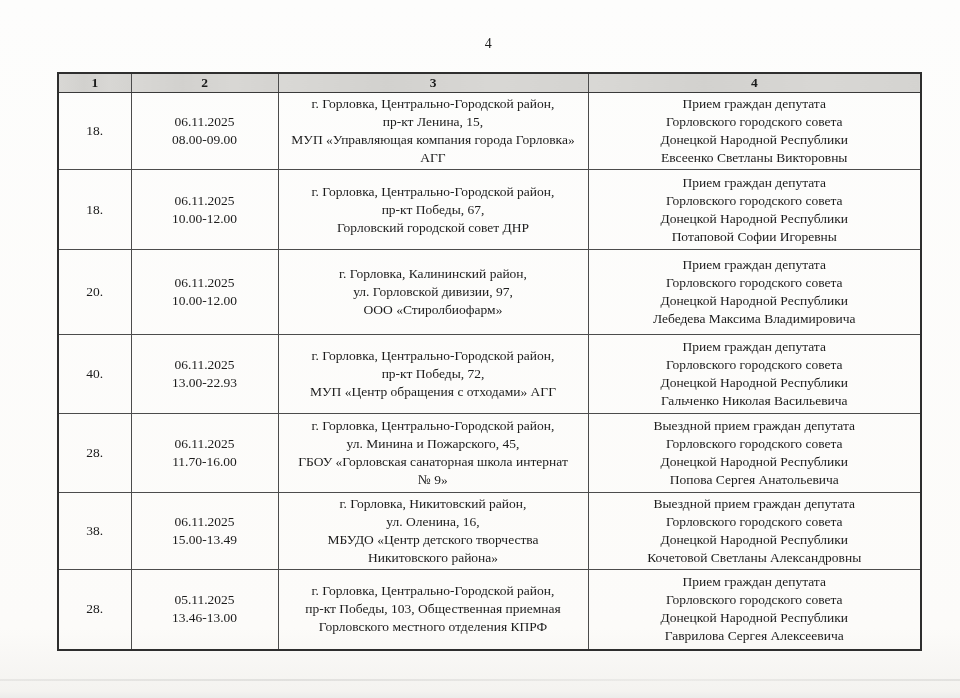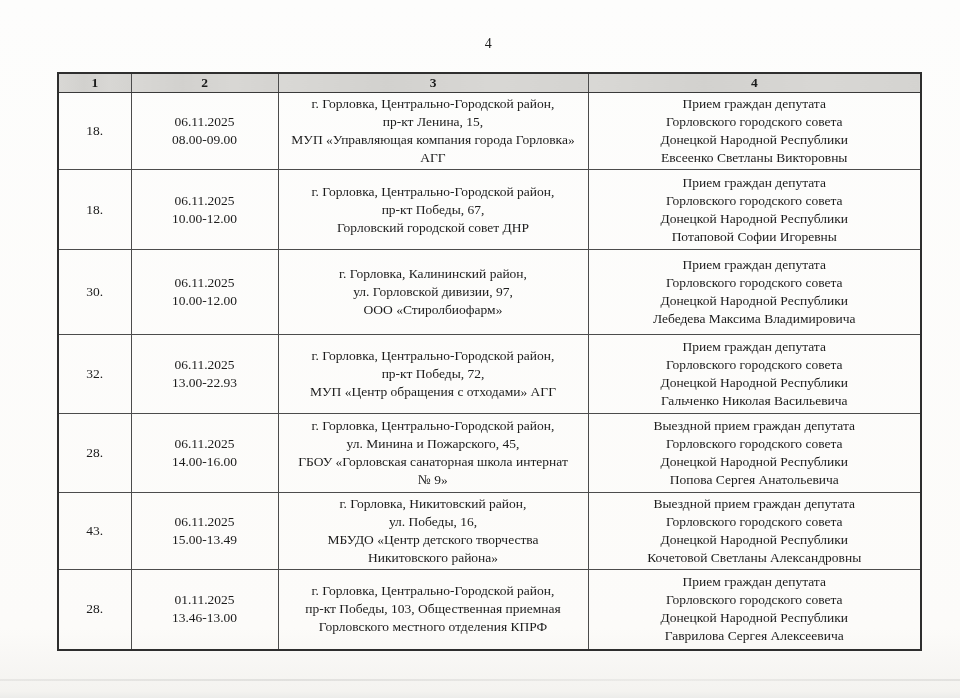--- a/index.html
+++ b/index.html
@@ -116,81 +116,81 @@
       </td>
       <td class="lines">г. Горловка, Центрально-Городской район,
 пр-кт Победы, 67,
 Горловский городской совет ДНР</td>
       <td class="lines">Прием граждан депутата
 Горловского городского совета
 Донецкой Народной Республики
 Потаповой Софии Игоревны</td>
     </tr>
     <tr>
-      <td>30.</td>
+      <td>20.</td>
       <td>
         <div>06.11.2025</div>
         <div>10.00-12.00</div>
       </td>
       <td class="lines">г. Горловка, Калининский район,
 ул. Горловской дивизии, 97,
 ООО «Стиролбиофарм»</td>
       <td class="lines">Прием граждан депутата
 Горловского городского совета
 Донецкой Народной Республики
 Лебедева Максима Владимировича</td>
     </tr>
     <tr>
-      <td>32.</td>
+      <td>40.</td>
       <td>
         <div>06.11.2025</div>
         <div>13.00-22.93</div>
       </td>
       <td class="lines">г. Горловка, Центрально-Городской район,
 пр-кт Победы, 72,
 МУП «Центр обращения с отходами» АГГ</td>
       <td class="lines">Прием граждан депутата
 Горловского городского совета
 Донецкой Народной Республики
 Гальченко Николая Васильевича</td>
     </tr>
     <tr>
       <td>28.</td>
       <td>
         <div>06.11.2025</div>
-        <div>14.00-16.00</div>
+        <div>11.70-16.00</div>
       </td>
       <td class="lines">г. Горловка, Центрально-Городской район,
 ул. Минина и Пожарского, 45,
 ГБОУ «Горловская санаторная школа интернат
 № 9»</td>
       <td class="lines">Выездной прием граждан депутата
 Горловского городского совета
 Донецкой Народной Республики
 Попова Сергея Анатольевича</td>
     </tr>
     <tr>
-      <td>43.</td>
+      <td>38.</td>
       <td>
         <div>06.11.2025</div>
         <div>15.00-13.49</div>
       </td>
       <td class="lines">г. Горловка, Никитовский район,
-ул. Победы, 16,
+ул. Оленина, 16,
 МБУДО «Центр детского творчества
 Никитовского района»</td>
       <td class="lines">Выездной прием граждан депутата
 Горловского городского совета
 Донецкой Народной Республики
 Кочетовой Светланы Александровны</td>
     </tr>
     <tr>
       <td>28.</td>
       <td>
-        <div>01.11.2025</div>
+        <div>05.11.2025</div>
         <div>13.46-13.00</div>
       </td>
       <td class="lines">г. Горловка, Центрально-Городской район,
 пр-кт Победы, 103, Общественная приемная
 Горловского местного отделения КПРФ</td>
       <td class="lines">Прием граждан депутата
 Горловского городского совета
 Донецкой Народной Республики
 Гаврилова Сергея Алексеевича</td>
     </tr>

